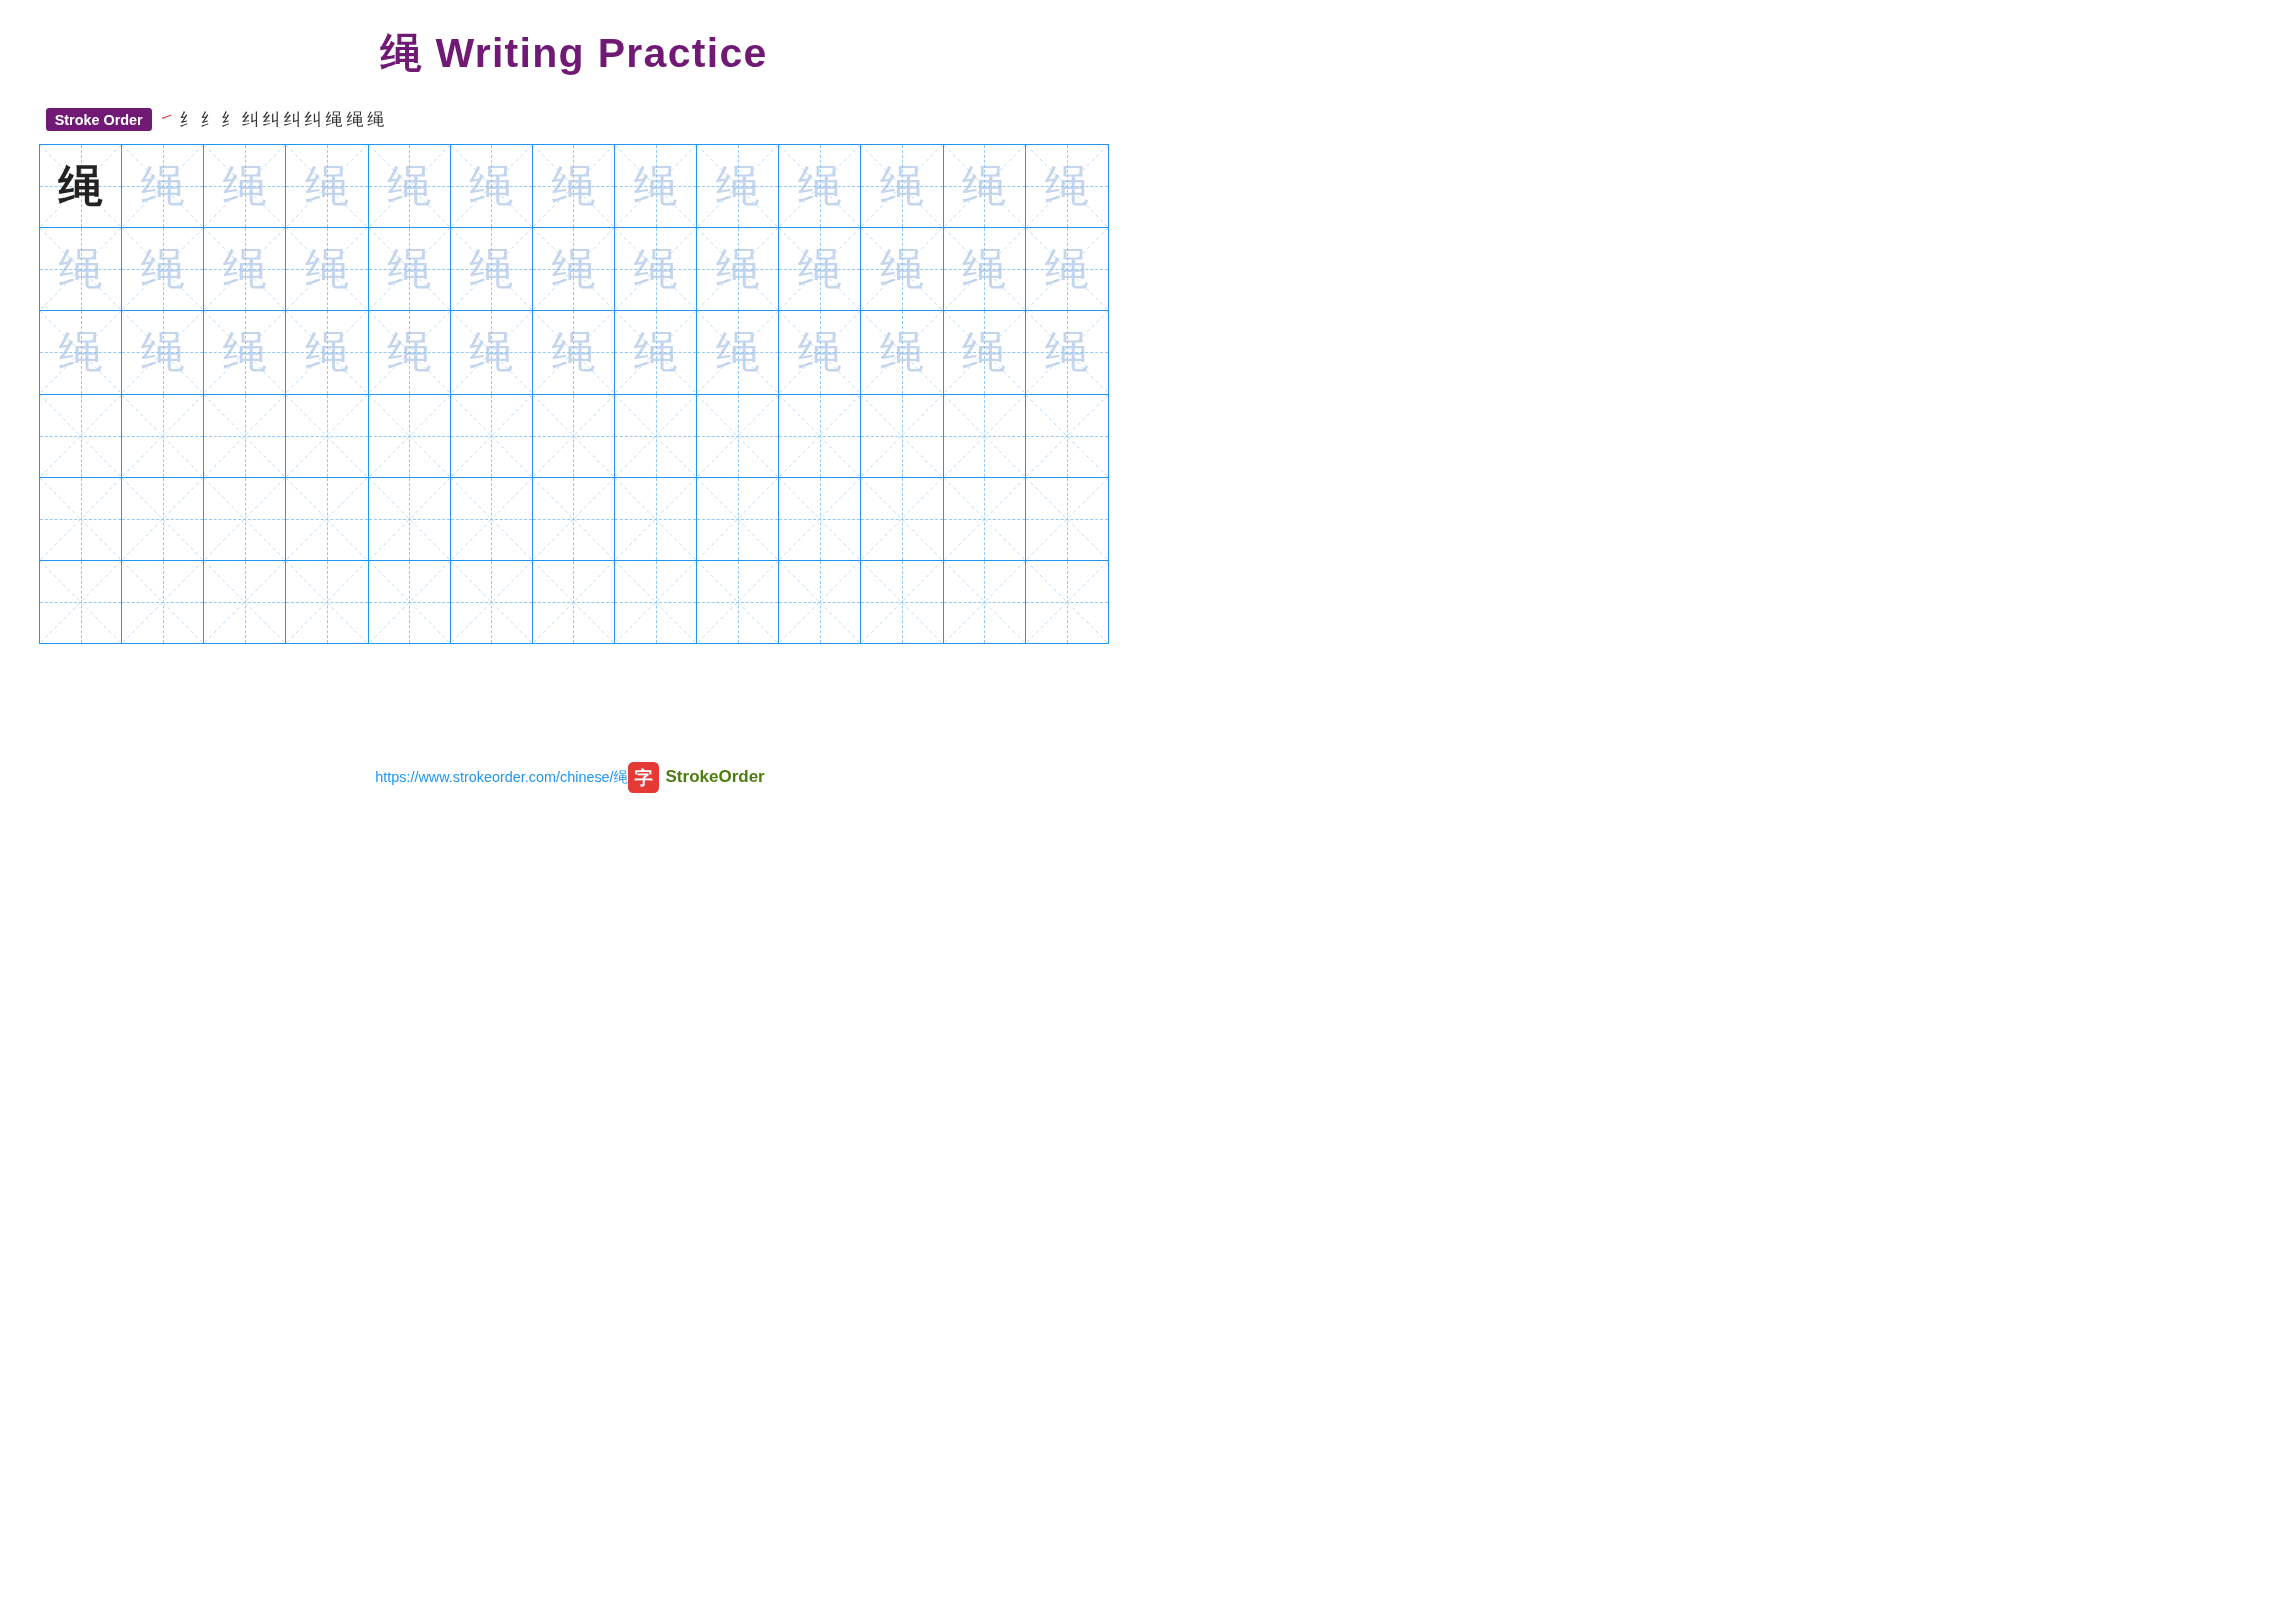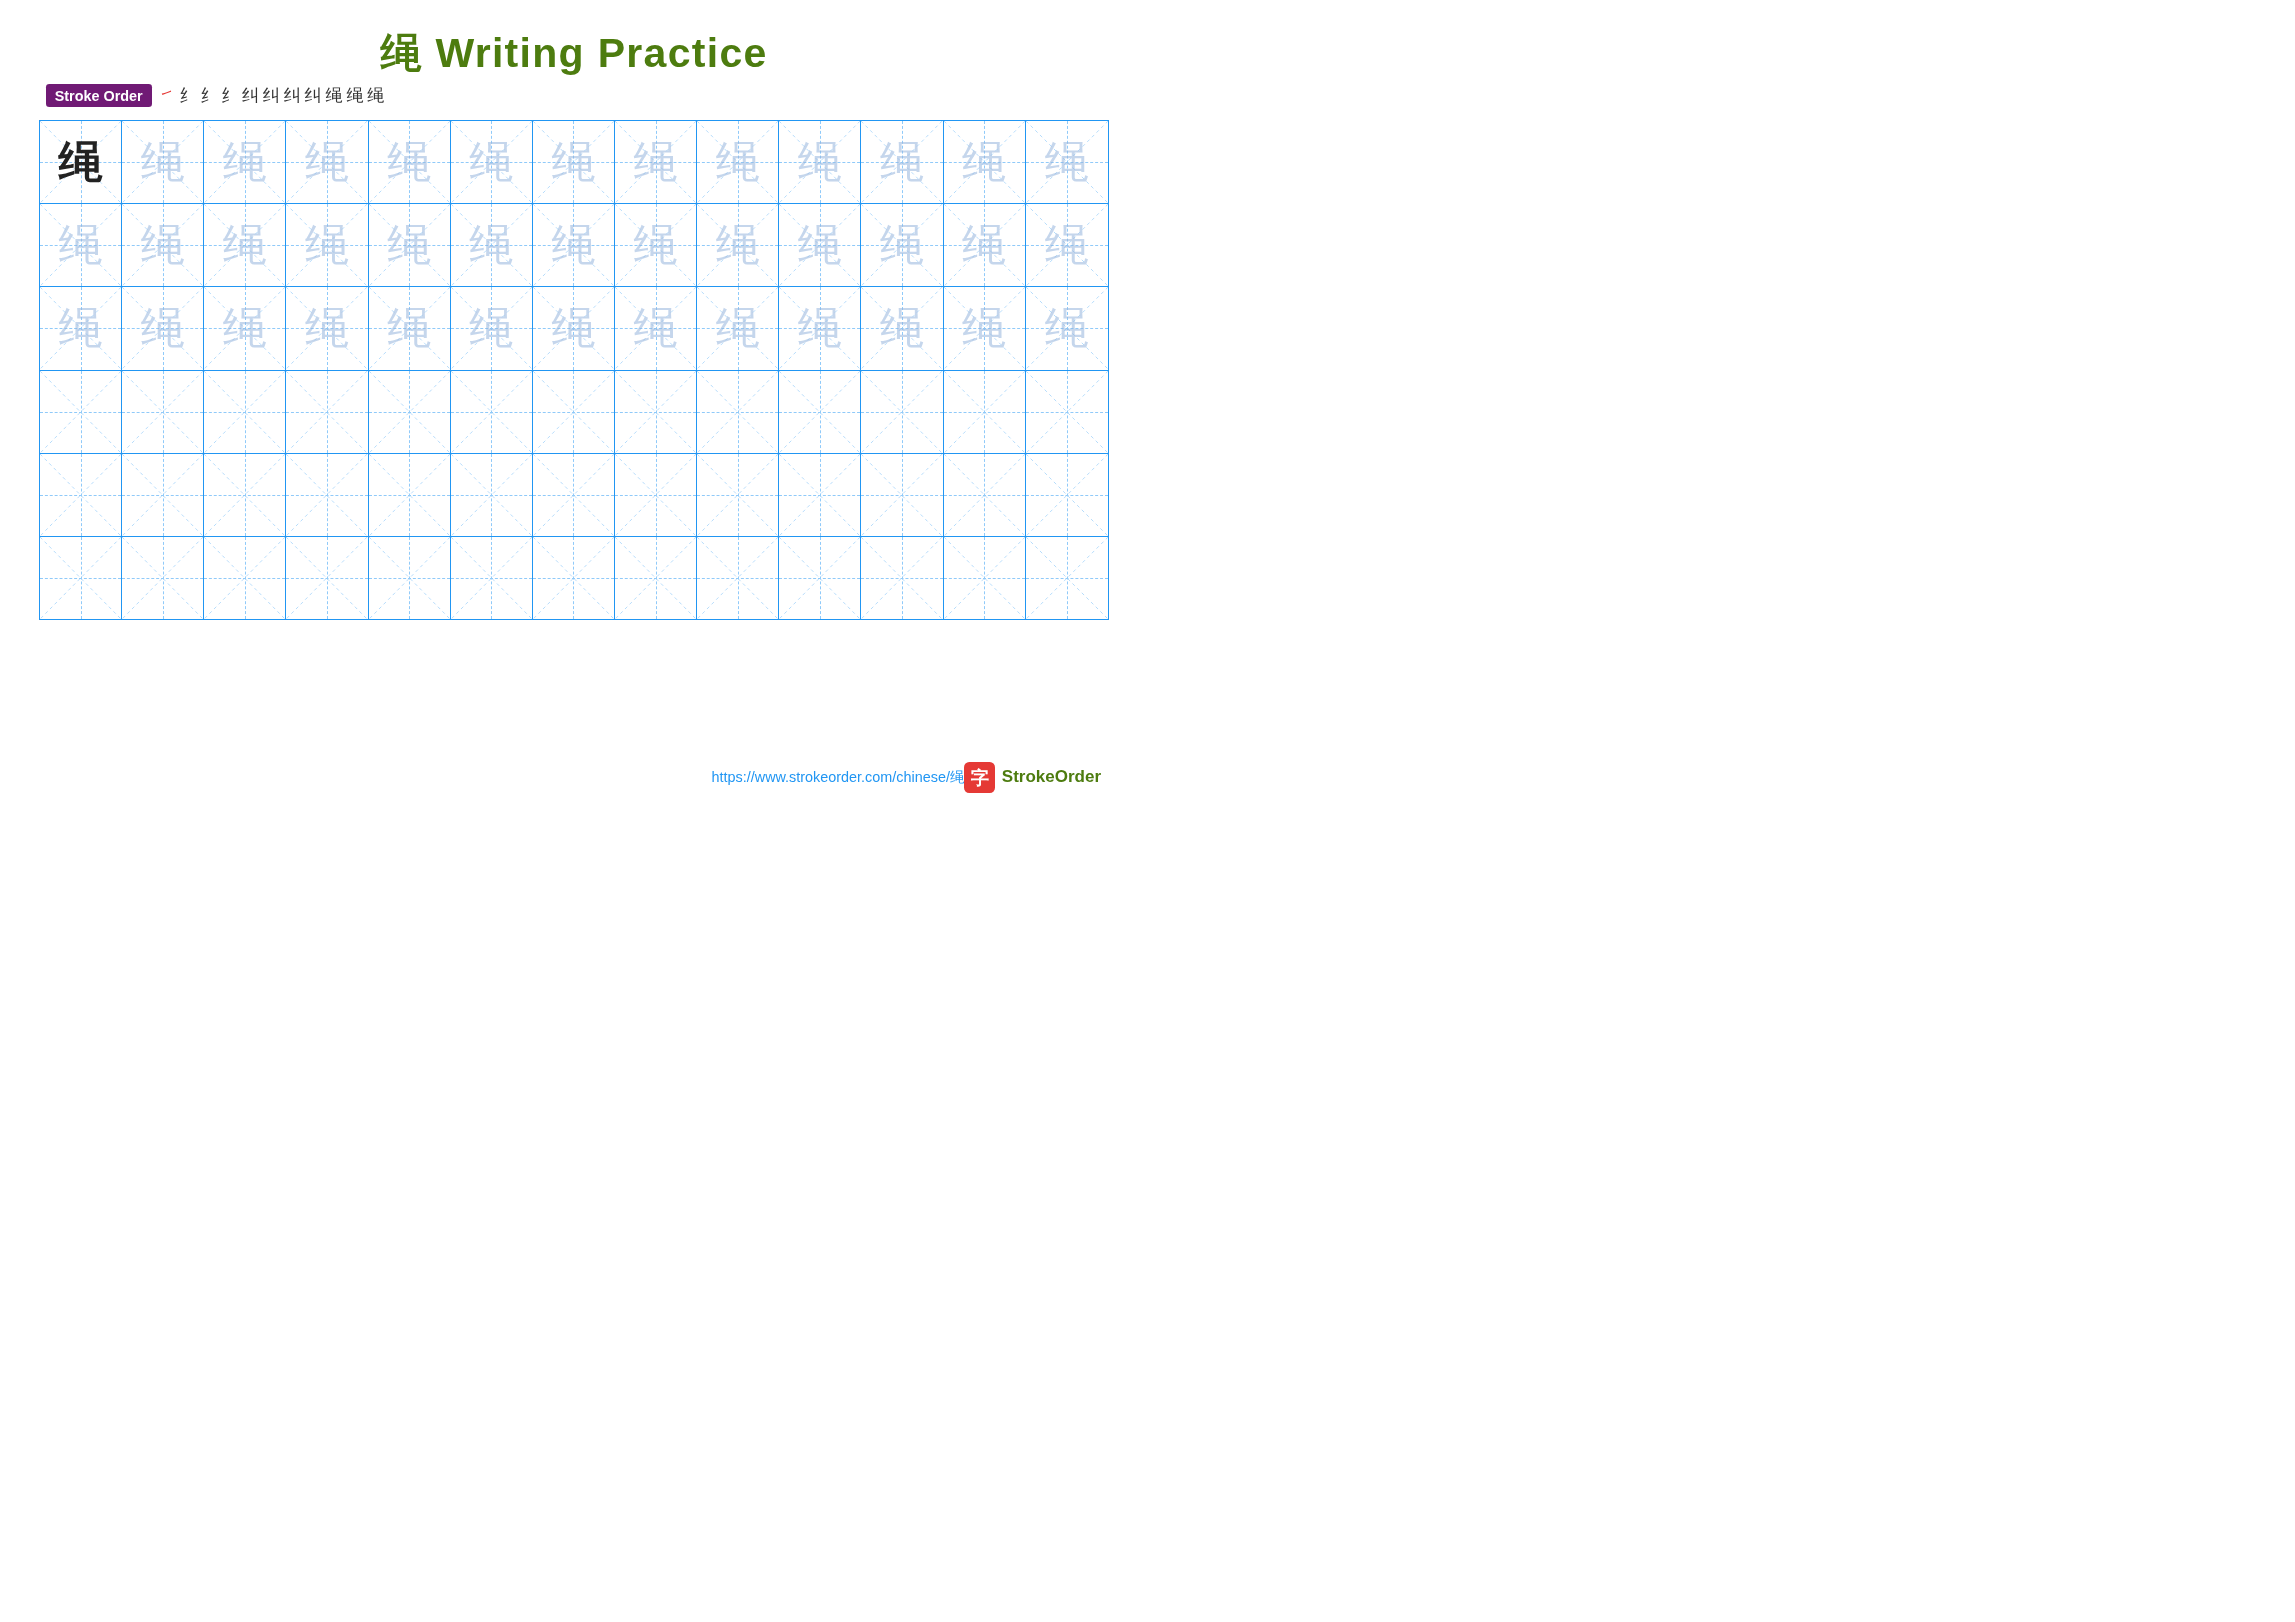--- a/index.html
+++ b/index.html
@@ -18,22 +18,22 @@
       background: #fff;
       position: relative;
       padding: 19.6px 39px;
     }
 
     
     .title {
       text-align: center;
       font-size: 41px;
       font-weight: bold;
-      color: #4d7c0f;
-      margin-bottom: 3px;
+      color: #701a75;
+      margin-bottom: 27px;
       margin-top: 6.5px;
       letter-spacing: 1.3px;
     }
 
     
     .stroke-order-row {
       display: flex;
       align-items: center;
       gap: 6.5px;
       margin-bottom: 13px;
@@ -143,21 +143,21 @@
     }
 
     
     .footer {
       position: absolute;
       bottom: 18.3px;
       left: 39px;
       right: 47px;
       display: flex;
       align-items: center;
-      justify-content: flex-end;
+      justify-content: center;
     }
 
     .footer-url {
       color: #2196F3;
       font-size: 14.4px;
     }
 
     .footer-logo {
       display: flex;
       align-items: center;

